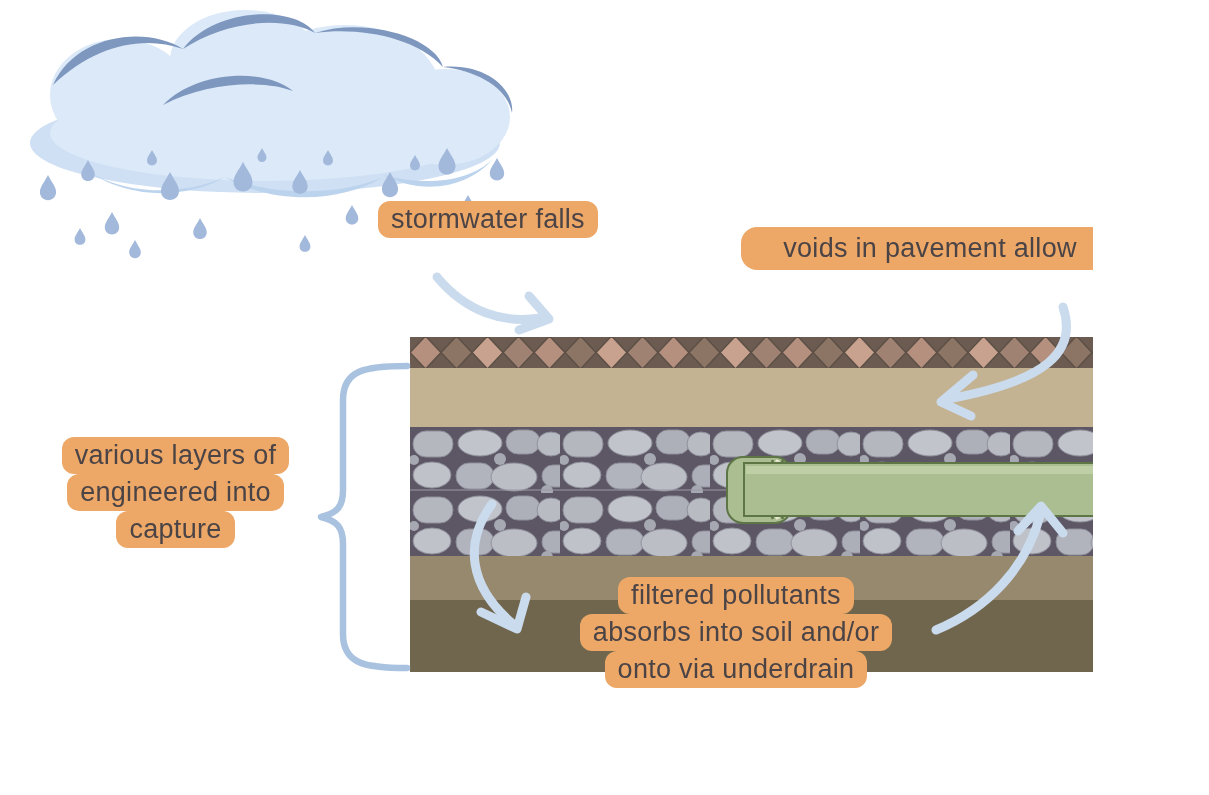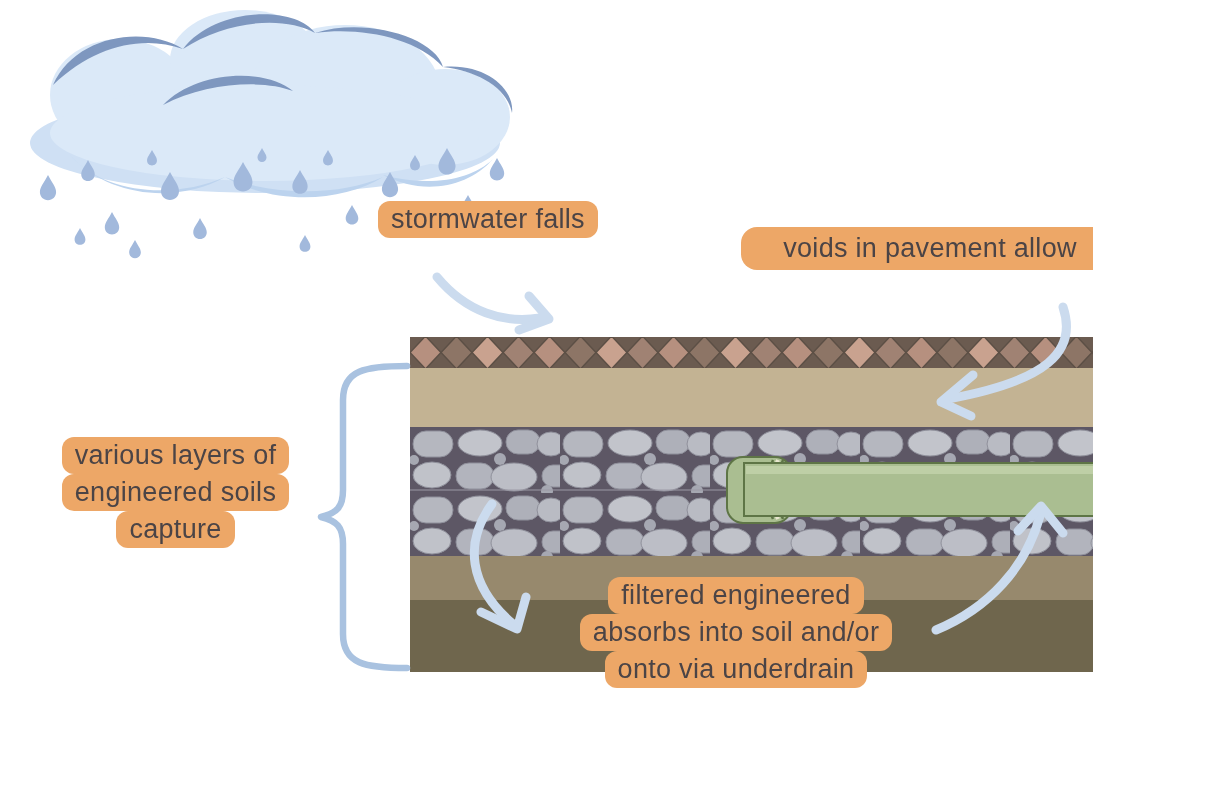--- a/index.html
+++ b/index.html
@@ -166,23 +166,23 @@
   <div class="lbl" style="left:352px;top:201px;width:272px;">
     <div class="ln"><span>stormwater falls</span></div>
   </div>
 
   <div class="lbl-solid" style="left:741px;top:227px;width:346px;">
     <div class="ln">voids in pavement allow</div>
   </div>
 
   <div class="lbl" style="left:33px;top:417px;width:285px;margin-top:20px;">
     <div class="ln"><span>various layers of</span></div>
-    <div class="ln"><span>engineered soils</span></div>
+    <div class="ln"><span>engineered into</span></div>
     <div class="ln"><span>capture</span></div>
   </div>
 
   <div class="lbl" style="left:550px;top:577px;width:372px;">
-    <div class="ln"><span>filtered engineered</span></div>
+    <div class="ln"><span>filtered pollutants</span></div>
     <div class="ln"><span>absorbs into soil and/or</span></div>
     <div class="ln"><span>onto via underdrain</span></div>
   </div>
 
 </div>
 
 </body></html>

